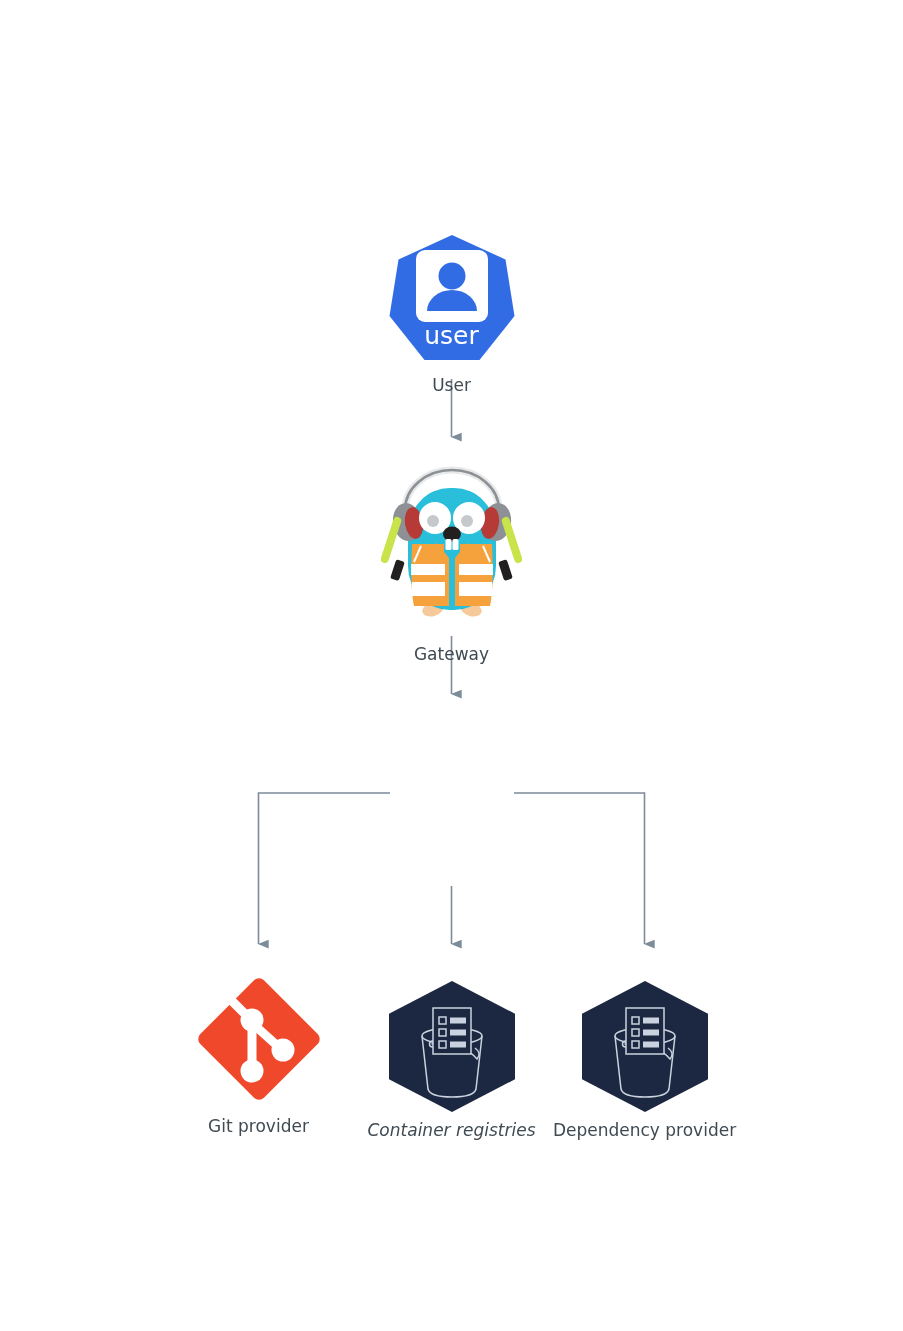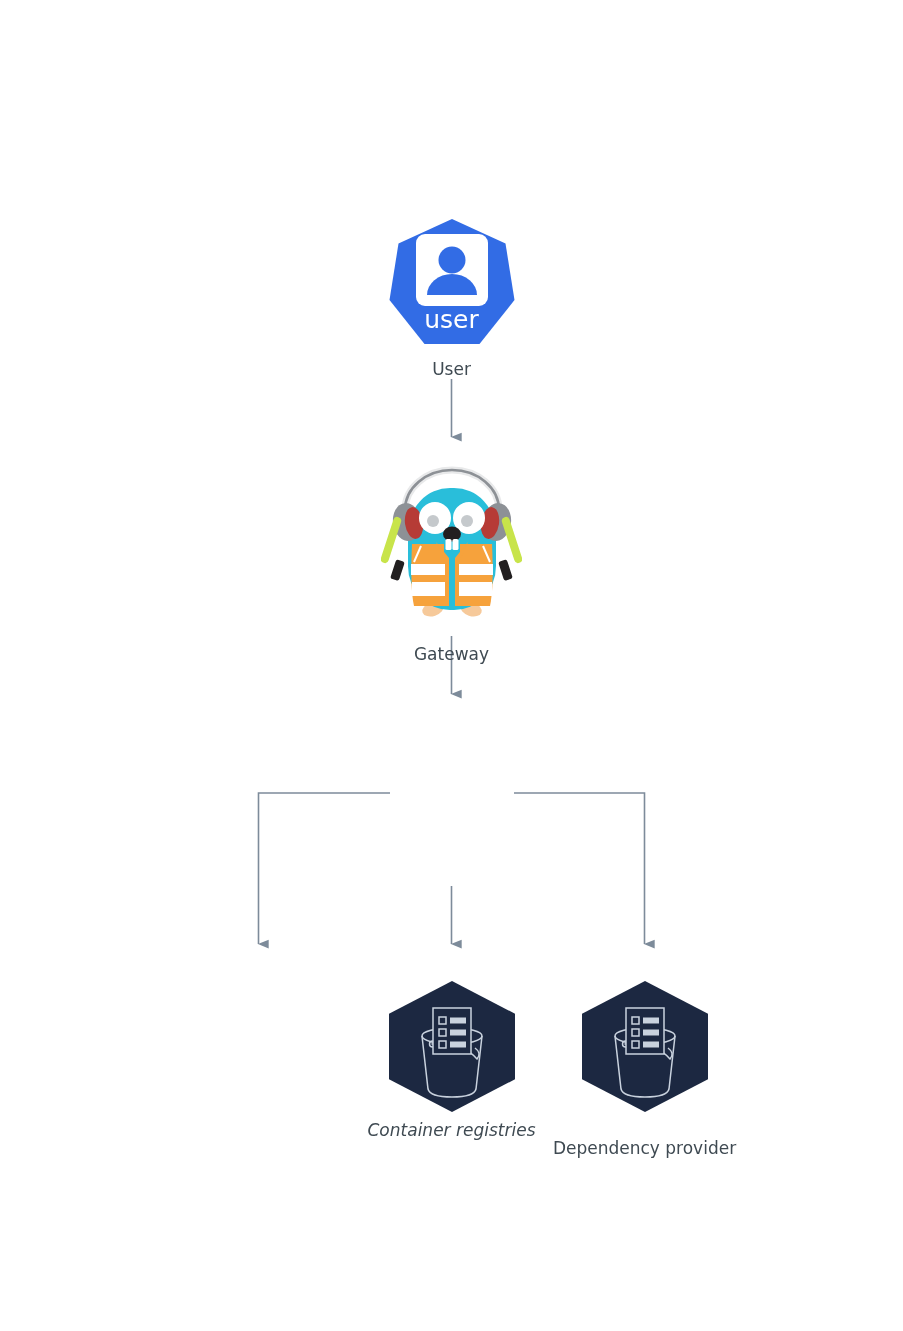--- a/index.html
+++ b/index.html
@@ -71,21 +71,21 @@
 
     <g>
       <line x1="451.5" y1="886" x2="451.5" y2="944" stroke="#7d8b9a" stroke-width="1.6" marker-end="url(#arrowhead)"></line>
     </g>
 
     <g>
       <path d="M514,793 L644.5,793 L644.5,944" fill="none" stroke="#7d8b9a" stroke-width="1.6" marker-end="url(#arrowhead)"></path>
     </g>
   </svg>
 
-  <div class="node" style="left:376px; top:216px; width:151px;">
+  <div class="node" style="left:376px; top:232px; width:151px;">
     <span class="icon-wrap">
       <svg width="132" height="132" viewBox="0 0 132 132">
 
         <path d="M66,3 L119.5,27.5 L128.5,84 L93.5,128 L38.5,128 L3.5,84 L12.5,27.5 Z" fill="#326ce5"></path>
 
         <rect x="30" y="18" width="72" height="72" rx="9" ry="9" fill="#ffffff"></rect>
 
         <circle cx="66" cy="44" r="13.5" fill="#326ce5"></circle>
 
         <path d="M41,79 a25,21 0 0 1 50,0 Z" fill="#326ce5"></path>
@@ -146,20 +146,36 @@
         <rect x="78" y="116" width="33" height="14" fill="#ffffff"></rect>
 
         <path d="M40,80 L33,96" stroke="#ffffff" stroke-width="2" fill="none"></path>
         <path d="M102,80 L109,96" stroke="#ffffff" stroke-width="2" fill="none"></path>
       </svg>
     </span>
     <span class="node-label" style="margin-top:18px;">Gateway</span>
   </div>
 
 
+  <div class="node" style="left:178px; top:969px; width:161px;">
+    <span class="icon-wrap">
+      <svg width="140" height="140" viewBox="0 0 140 140">
+        <rect x="25" y="25" width="90" height="90" rx="7" ry="7" fill="#f0482a" transform="rotate(45 70 70)"></rect>
+        <g stroke="#ffffff" stroke-width="9" fill="#ffffff" stroke-linecap="round">
+          <line x1="63" y1="50" x2="63" y2="102"></line>
+          <line x1="63" y1="54" x2="92" y2="80"></line>
+          <line x1="63" y1="52" x2="42" y2="31"></line>
+        </g>
+        <circle cx="63" cy="51" r="11.5" fill="#ffffff"></circle>
+        <circle cx="63" cy="102" r="11.5" fill="#ffffff"></circle>
+        <circle cx="94" cy="81" r="11.5" fill="#ffffff"></circle>
+      </svg>
+    </span>
+    <span class="node-label" style="margin-top:2px;">Git provider</span>
+  </div>
 
   <div class="node" style="left:359px; top:981px; width:185px;font-style:italic;">
     <span class="icon-wrap">
       <svg width="126" height="131" viewBox="0 0 126 131">
         <path d="M63,0 L126,32.75 L126,98.25 L63,131 L0,98.25 L0,32.75 Z" fill="#1c2841"></path>
         <g stroke="#c9d2de" fill="none" stroke-width="1.5">
 
           <path d="M33,55 L39,108 Q41,116 63,116 Q85,116 87,108 L93,55"></path>
           <ellipse cx="63" cy="55" rx="30" ry="8"></ellipse>
 
@@ -194,16 +210,16 @@
           <path d="M44,27 L82,27 L82,73 L44,73 Z" fill="#1c2841"></path>
           <rect x="50" y="36" width="7" height="7"></rect>
           <rect x="50" y="48" width="7" height="7"></rect>
           <rect x="50" y="60" width="7" height="7"></rect>
           <rect x="61" y="36.5" width="16" height="6" fill="#c9d2de" stroke="none"></rect>
           <rect x="61" y="48.5" width="16" height="6" fill="#c9d2de" stroke="none"></rect>
           <rect x="61" y="60.5" width="16" height="6" fill="#c9d2de" stroke="none"></rect>
         </g>
       </svg>
     </span>
-    <span class="node-label" style="margin-top:21px;">Dependency provider</span>
+    <span class="node-label" style="margin-top:3px;">Dependency provider</span>
   </div>
 
 </div>
 
 </body></html>

